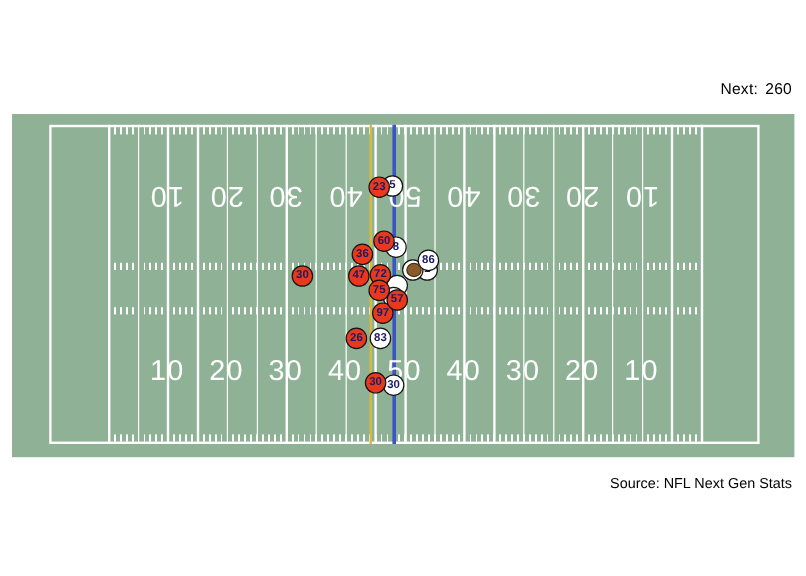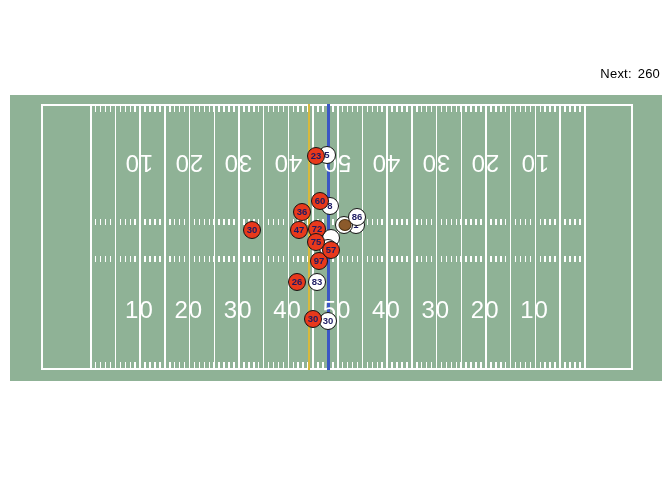--- a/index.html
+++ b/index.html
@@ -105,13 +105,14 @@
         <div class="player" style="left: 297px; top: 155px; background: rgb(232, 57, 28); color: rgb(29, 27, 99); margin-left: 24px;">57</div>
         <div class="player" style="left: 242px; top: 135px; background: rgb(232, 57, 28); color: rgb(29, 27, 99);">30</div>
         <div class="player" style="left: 287px; top: 187px; background: rgb(232, 57, 28); color: rgb(29, 27, 99);">26</div>
         <div class="player" style="left: 307px; top: 187px; background: #ffffff; color: rgb(29, 27, 99);">83</div>
         <div class="player" style="left: 318px; top: 226px; background: rgb(255, 255, 255); color: rgb(29, 27, 99);">30</div>
         <div class="player" style="left: 303px; top: 224px; background: rgb(232, 57, 28); color: rgb(29, 27, 99);">30</div>
         <div class="ball" style="left: 335px; top: 130px; background: rgb(139, 90, 43);"></div>
       </div>
   </div>
 
+  <div class="source">Source: NFL Next Gen Stats</div>
 </div>
 
 </body></html>

